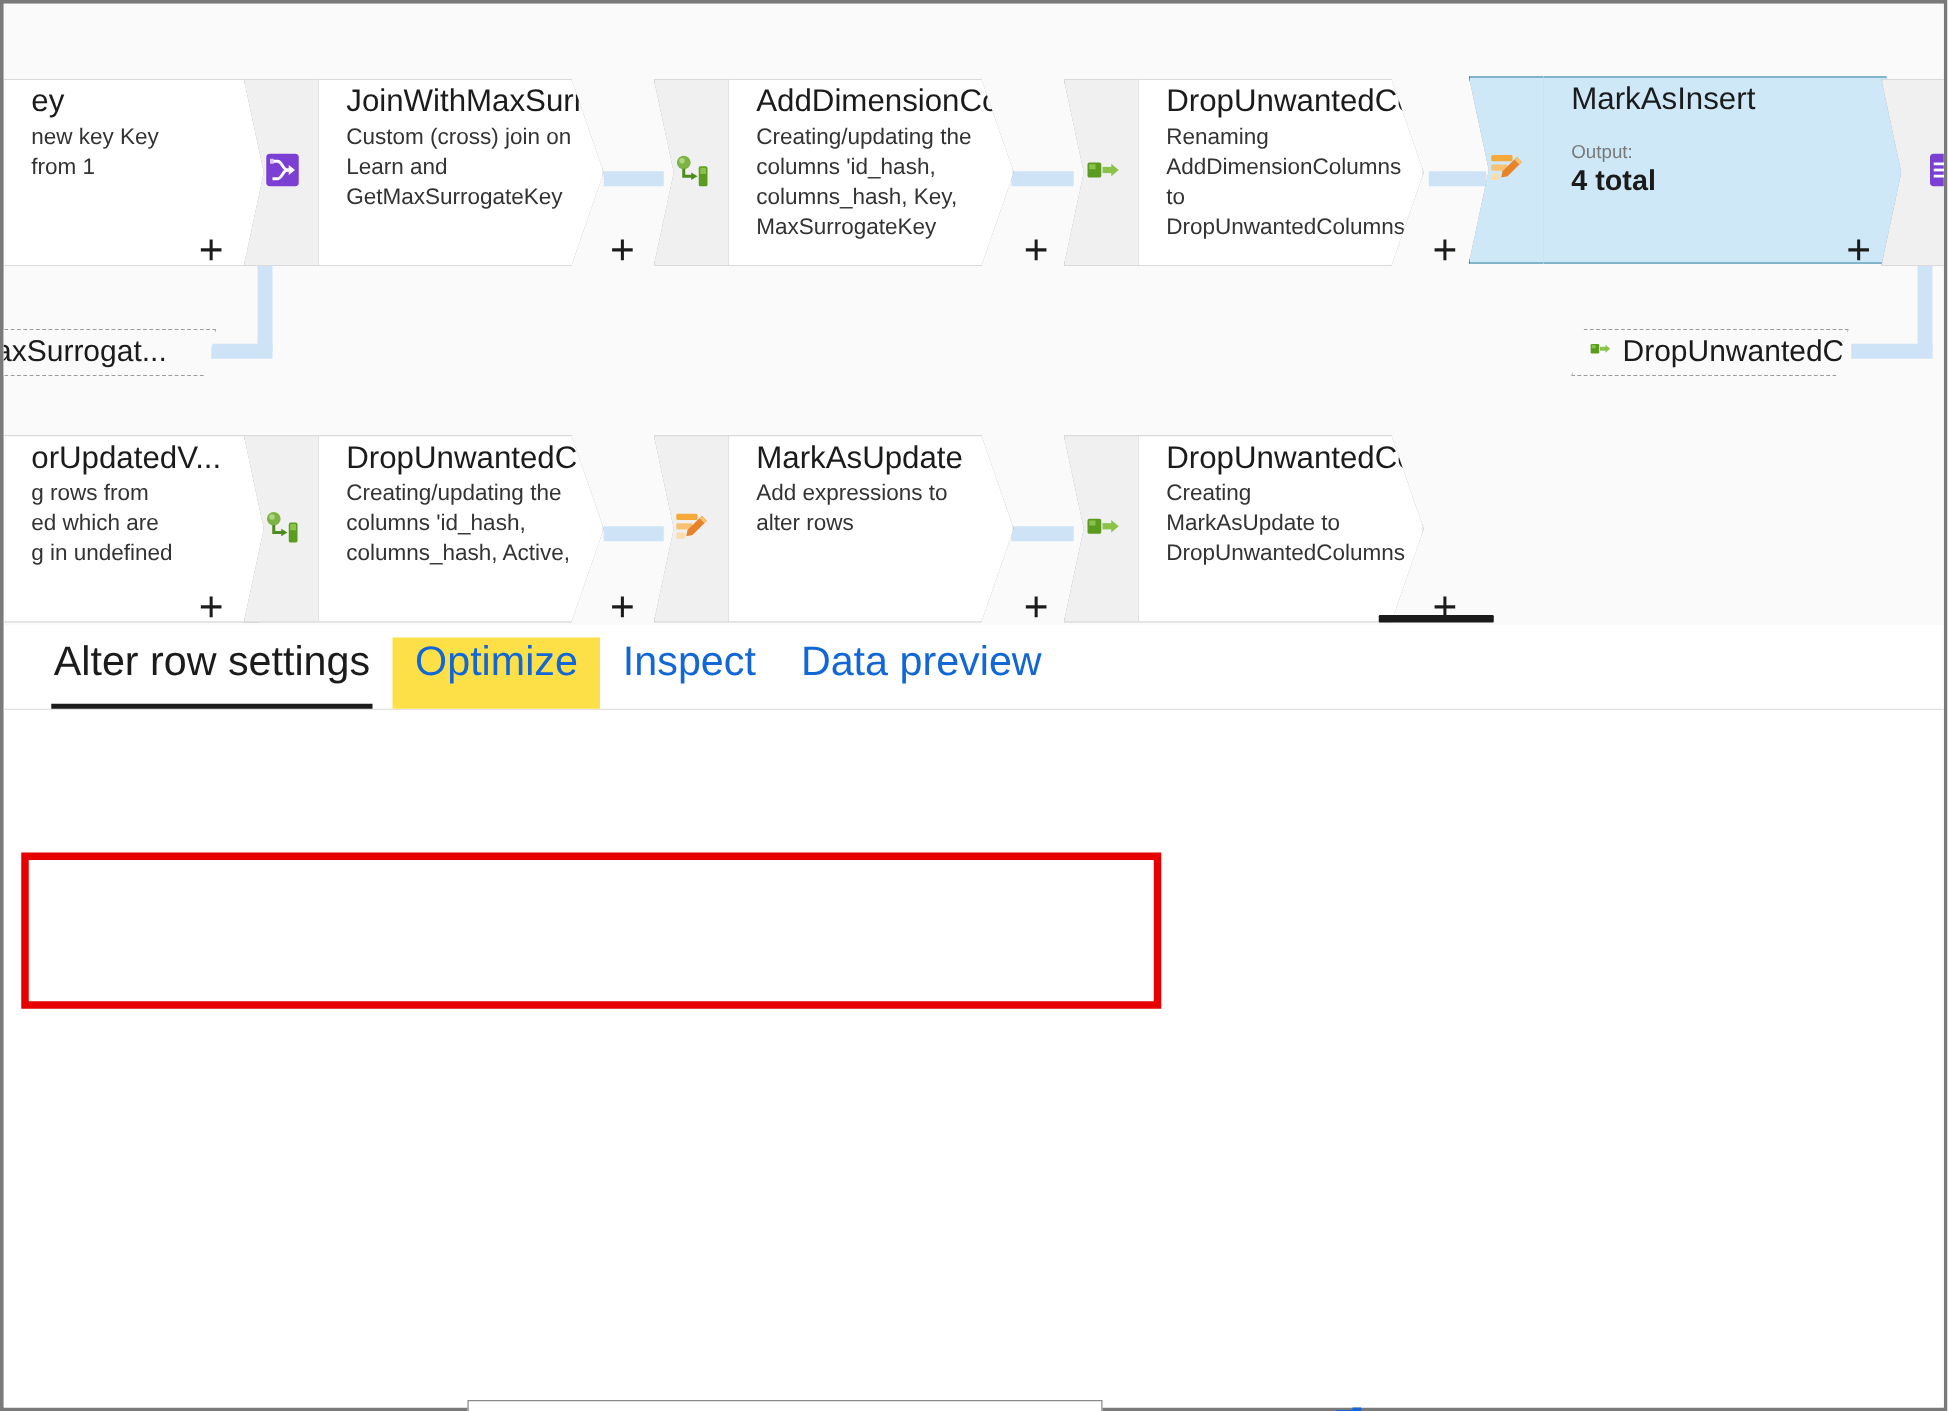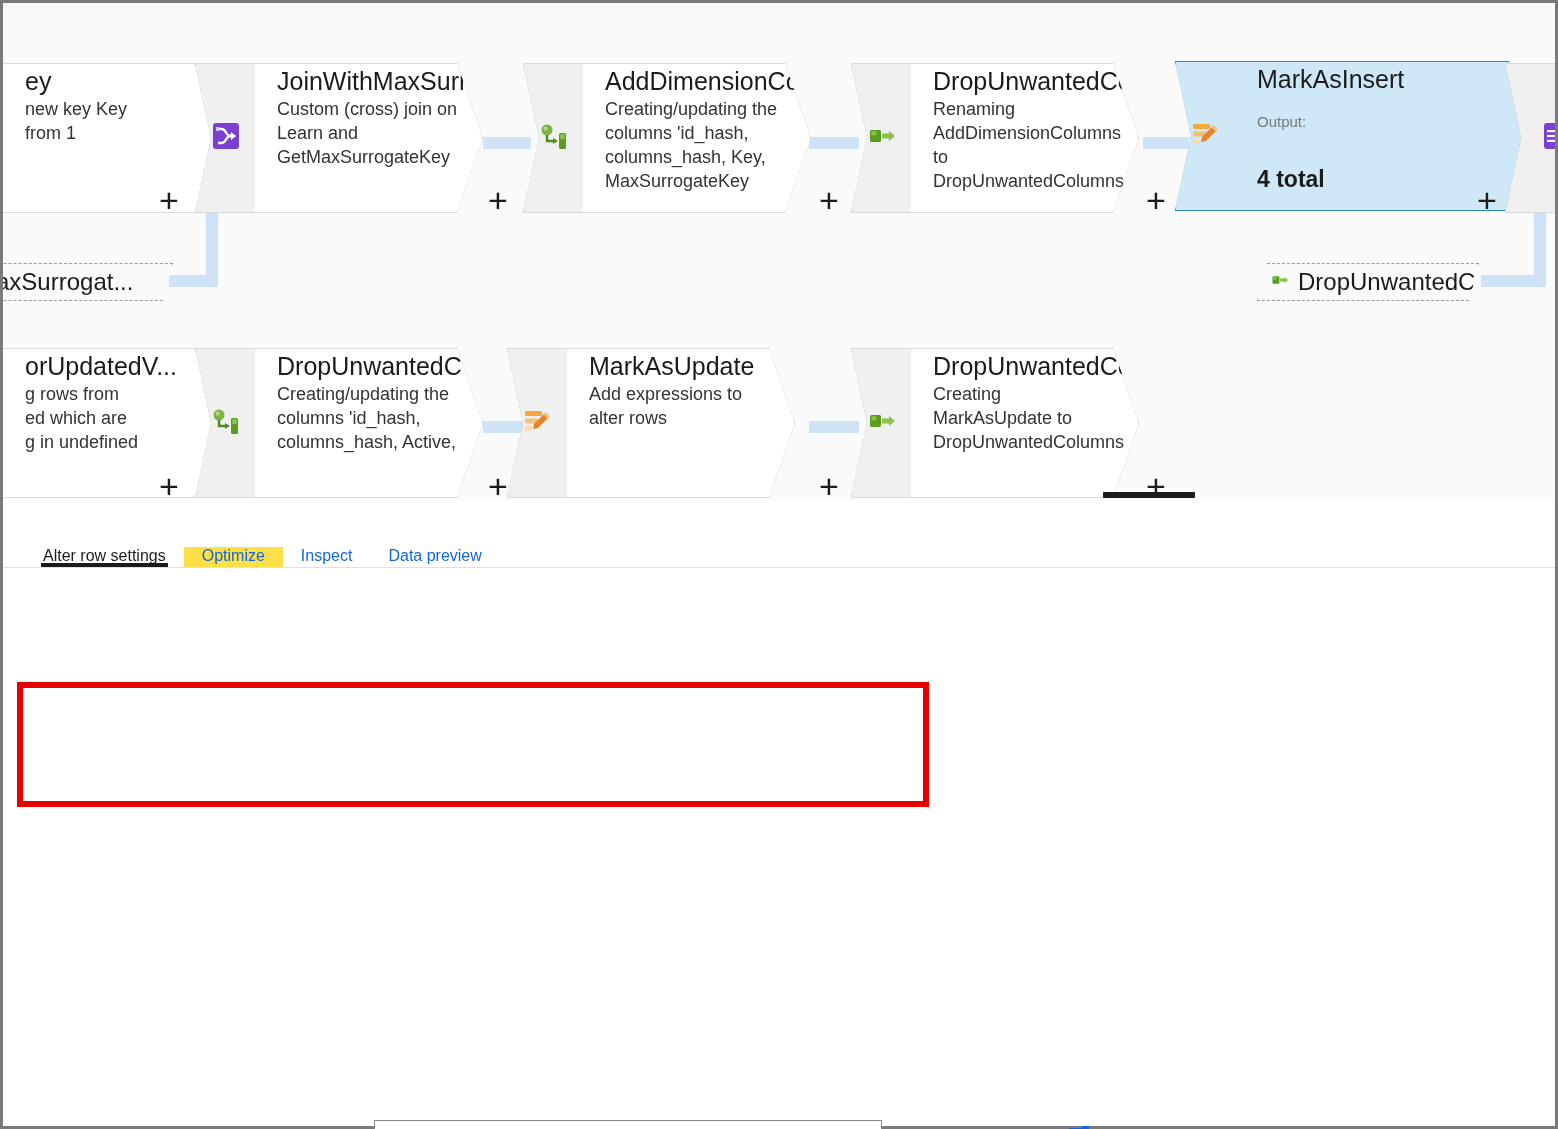--- a/index.html
+++ b/index.html
@@ -55,21 +55,21 @@
   .node.selected .body-pane { background:#cfe8f7; border-color:#2b88a8; }
 
   .node-title {
     font-size:25px; color:#1b1b1b; line-height:1.05;
     white-space:nowrap;
   }
   .node-desc {
     margin-top:4px; font-size:18px; color:#333333; line-height:1.32;
   }
   .node-sub-label { margin-top:22px; font-size:15px; color:#797979; line-height:1.1;}
-  .node-sub-value { font-size:23px; color:#1b1b1b; font-weight:bold; line-height:1.2;margin-top:35px; }
+  .node-sub-value { font-size:23px; color:#1b1b1b; font-weight:bold; line-height:1.2; }
 
   .plus {
     position:absolute;
     font-size:34px; color:#1b1b1b; line-height:1;
     font-family:"Liberation Sans", sans-serif;
   }
 
   .link {
     position:absolute;
     background:#cfe3f7;
@@ -93,21 +93,21 @@
   #panel {
     position:absolute; left:0; top:497px; right:0; bottom:0;
     background:#ffffff;
   }
   #tabs {
     position:relative; height:68px;
     border-bottom:1px solid #e2e2e2;
     display:flex; align-items:flex-end; padding-left:22px;
   }
   .tab {
-    font-size:16px; padding:0 18px 2px 18px; cursor:pointer;
+    font-size:33px; padding:0 18px 19px 18px; cursor:pointer;
     color:#1267d6; position:relative; white-space:nowrap;
   }
   .tab.active { color:#1b1b1b; }
   .tab.active::after {
     content:""; position:absolute; left:16px; right:16px; bottom:0;
     height:4px; background:#1b1b1b;
   }
   .tab.hovered { background:#fde047; }
 
   .form-row { position:absolute; display:flex; align-items:center; }
@@ -286,21 +286,21 @@
           </svg>
         </span>
       </div>
       <div class="body-pane">
         <div class="node-title">DropUnwantedC</div>
         <div class="node-desc">Creating/updating the columns 'id_hash, columns_hash, Active,</div>
       </div>
     </div>
     <div class="plus" style="left:485px; top:466px;">+</div>
 
-    <div class="node" style="left:504px; top:345px;">
+    <div class="node" style="left:520px; top:345px;">
       <div class="icon-pane">
         <span class="ic">
           <svg width="34" height="34" viewBox="0 0 34 34">
             <rect x="4" y="7" width="17" height="5" rx="1.2" fill="#f4a93a"></rect>
             <rect x="4" y="14.5" width="13" height="5" rx="1.2" fill="#f7c173"></rect>
             <rect x="4" y="22" width="7" height="5" rx="1.2" fill="#fbdcae"></rect>
             <path d="M24.5 8.5 l4 4 L17 24 l-5 1 l1 -5 z" fill="#e8832a"></path>
             <path d="M24.5 8.5 l4 4 l-2 2 l-4 -4 z" fill="#f7c173"></path>
           </svg>
         </span>

